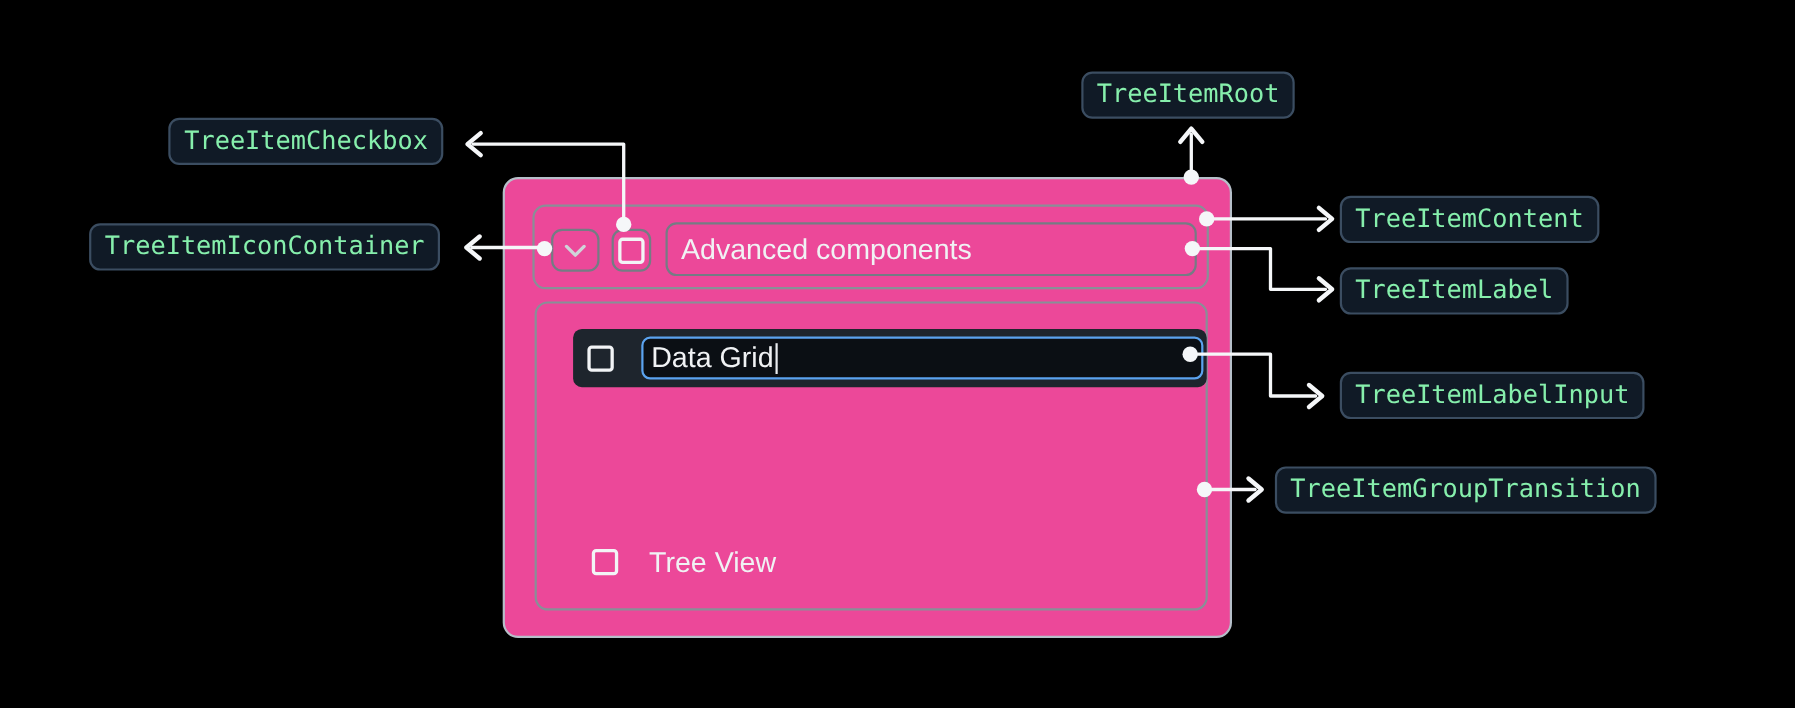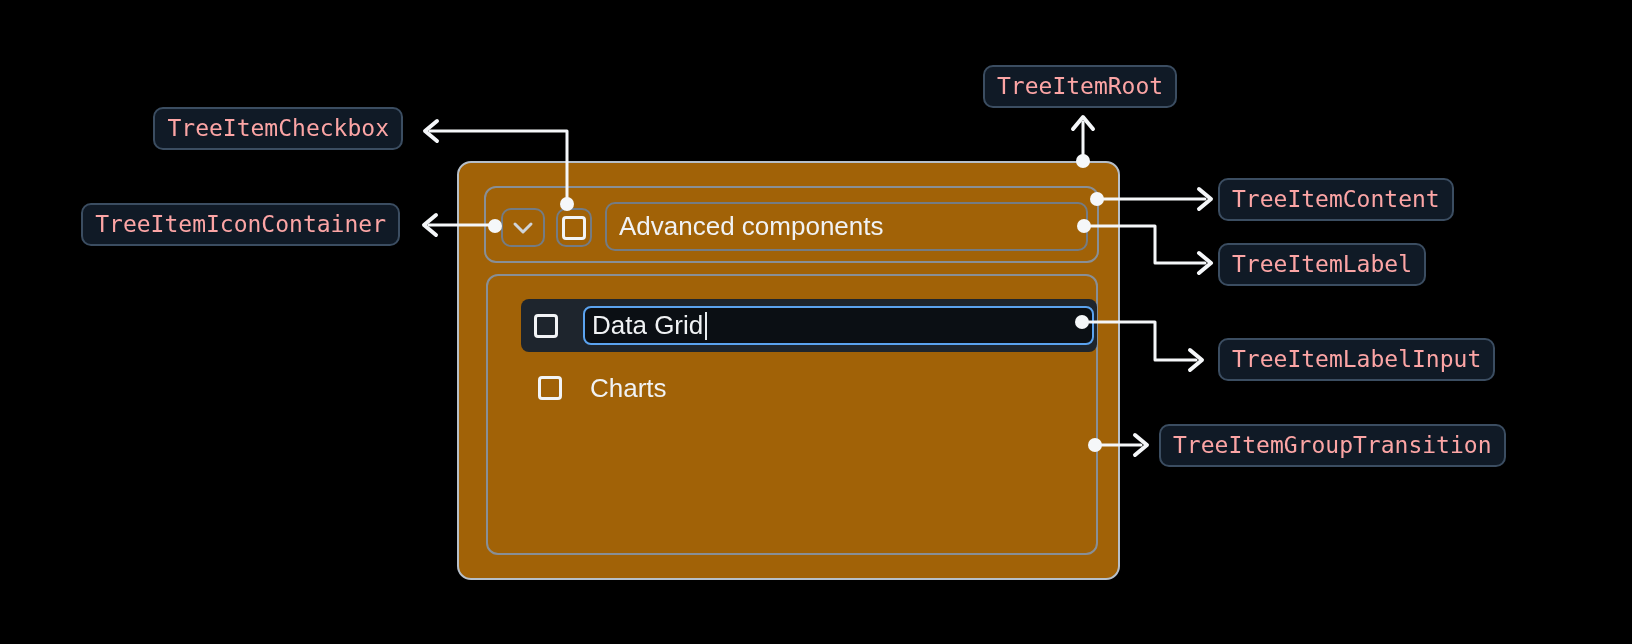--- a/index.html
+++ b/index.html
@@ -8,29 +8,29 @@
     font-family:"Liberation Sans",sans-serif;
   }
   
   .chip{
     position:absolute;
     height:39px;line-height:39px;
     padding:0 12px;
     background:#101a26;
     border:2px solid #3b4d61;
     border-radius:10px;
-    color:#fca5a5;
+    color:#86efac;
     font-family:"DejaVu Sans Mono","Liberation Mono",monospace;
     font-size:23px;
     white-space:nowrap;
   }
   
   .root-box{
     position:absolute;left:457px;top:161px;width:663px;height:419px;
-    background:#a16207;
+    background:#ec4899;
     border:2px solid #b6bfc9;
     border-radius:14px;
     box-sizing:border-box;
     text-align:right;
   }
   .content-box{
     position:absolute;left:25px;top:23px;width:615px;height:77px;
     border:2px solid #888f97;
     border-radius:12px;
     box-sizing:border-box;
@@ -123,26 +123,26 @@
   <div class="group-box">
 
     <div class="row row-editing">
       <span class="cb"></span>
       <div class="label-input">
         <span class="txt">Data Grid</span>
         <span class="caret"></span>
       </div>
     </div>
 
-    <div class="row row-plain r1">
-      <span class="cb"></span>
-      <span class="itm">Charts</span>
-    </div>
 
 
+    <div class="row row-plain r3">
+      <span class="cb"></span>
+      <span class="itm">Tree View</span>
+    </div>
 
   </div>
 </div>
 
 <svg class="overlay" width="1632" height="644" viewBox="0 0 1632 644">
   <g>
     <polyline class="head" points="437,121 425,131 437,141"></polyline>
     <polyline points="430,131 567,131 567,198"></polyline>
     <circle cx="567" cy="204" r="7"></circle>
   </g>

